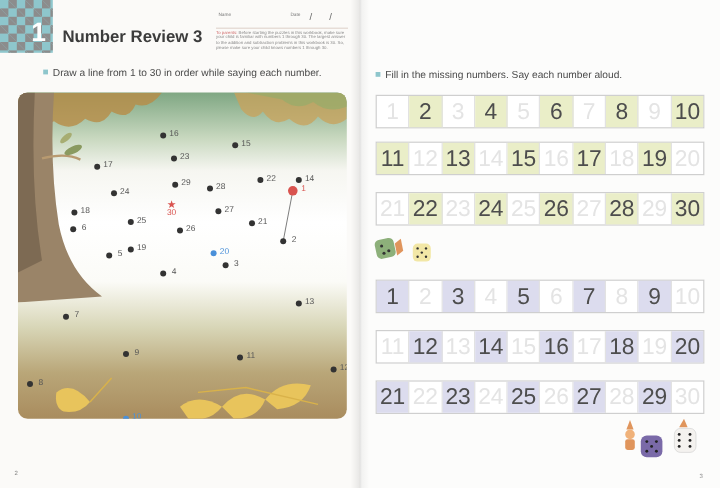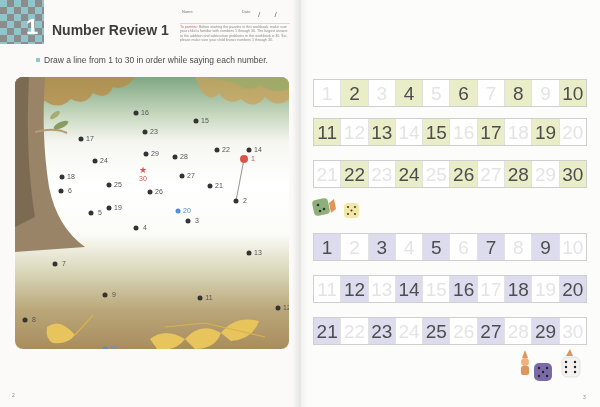--- a/index.html
+++ b/index.html
@@ -61,21 +61,21 @@
   </style>
 </head>
 <body>
 
 <div class="spread">
 
   <div class="page page-left">
     <div class="badge">
       <span class="badge-num">1</span>
     </div>
-    <div class="title">Number Review 1</div>
+    <div class="title">Number Review 3</div>
 
     <div class="name-lbl">Name</div>
     <div class="date-lbl">Date</div>
     <div class="date-slashes">/ /</div>
     <div class="name-line"></div>
     <div class="parent-note">
       <b>To parents:</b>
       <span>Before starting the puzzles in this workbook, make sure your child is familiar with numbers 1 through 30. The largest answer to the addition and subtraction problems in this workbook is 30. So, please make sure your child knows numbers 1 through 30.</span>
     </div>
 
@@ -166,20 +166,23 @@
           <div class="lbl" style="left: 140px; top: 76px;">29</div>
           <div class="star" style="left: 128px; top: 93px;">★</div>
           <div class="lbl red" style="left: 128px; top: 101px;">30</div>
         </div>
     </div>
 
     <div class="page-num" style="left:12px; top:392px;">2</div>
   </div>
 
   <div class="page page-right">
+    <div class="instr instr-right">
+      <span class="sq"></span><span>Fill in the missing numbers. Say each number aloud.</span>
+    </div>
 
     <div class="num-row green" style="top:79px;">
         <div class="cell trace">1</div>
         <div class="cell shown">2</div>
         <div class="cell trace">3</div>
         <div class="cell shown">4</div>
         <div class="cell trace">5</div>
         <div class="cell shown">6</div>
         <div class="cell trace">7</div>
         <div class="cell shown">8</div>

